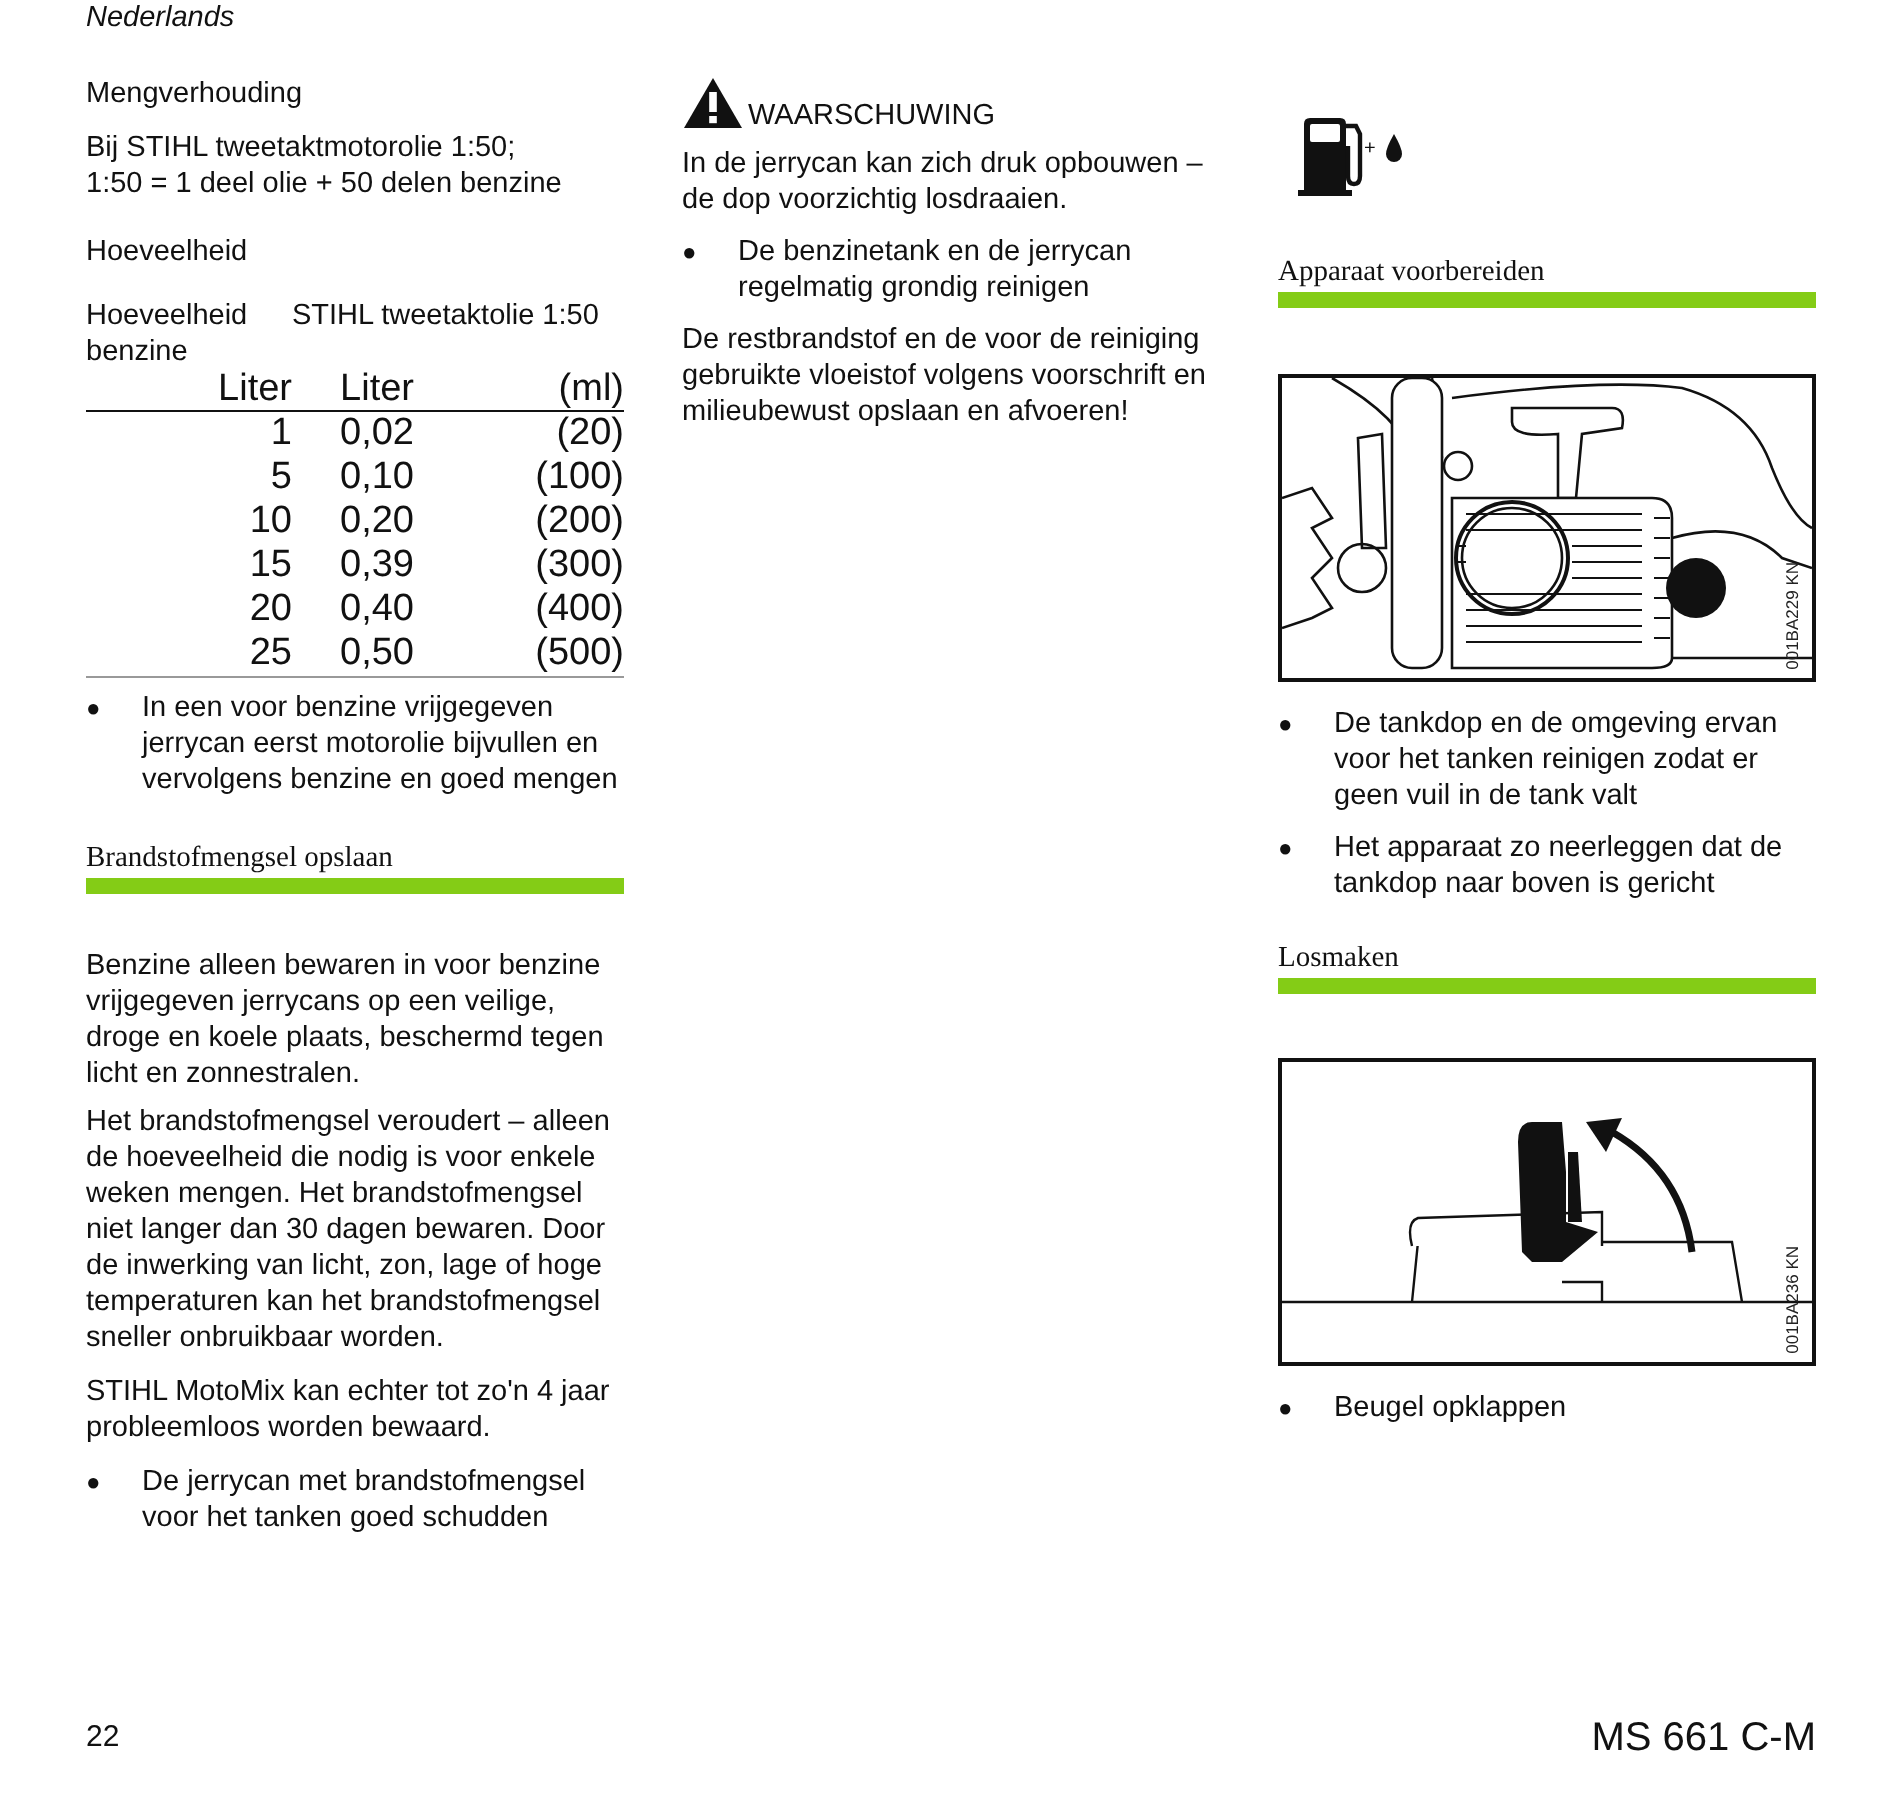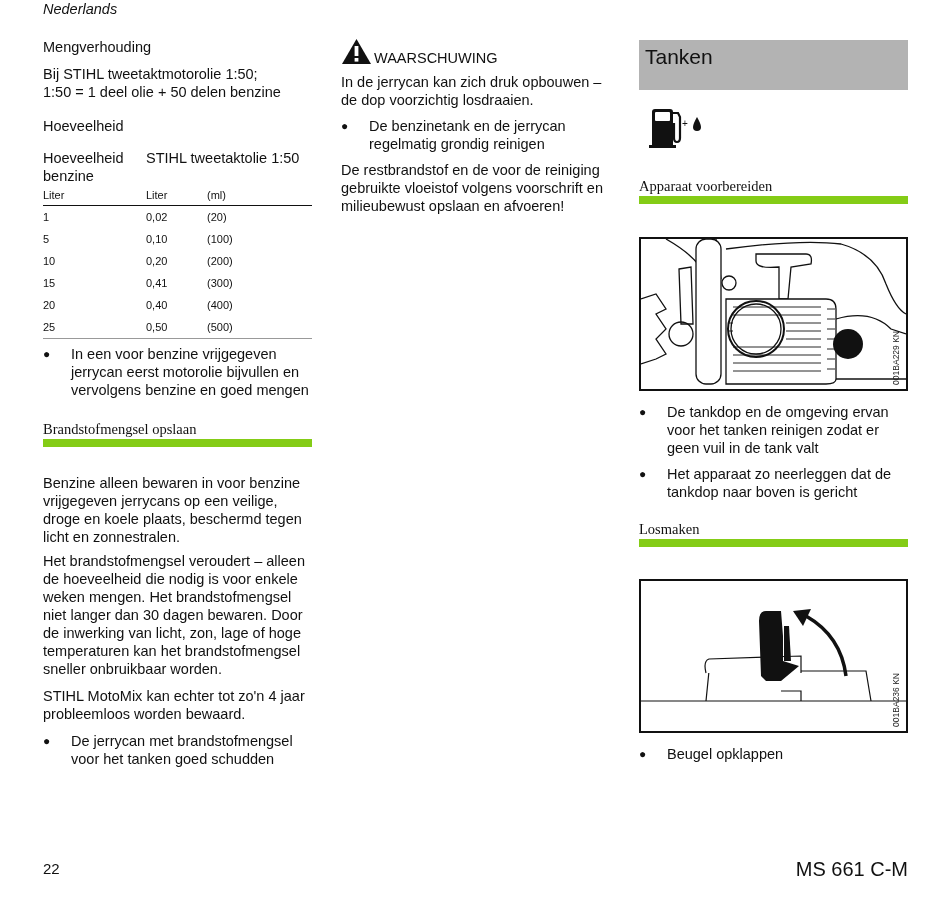--- a/index.html
+++ b/index.html
@@ -8,21 +8,21 @@
   .abs { position:absolute; }
   .lang { left:43px; top:0px; font-style:italic; font-size:14.5px; }
   .col1 { left:43px; top:38px; width:269px; }
   .col2 { left:341px; top:38px; width:270px; }
   .col3 { left:639px; top:40px; width:269px; }
   h3 { font-weight:normal; font-size:14.5px; margin:0; }
   p { margin:0; }
   .ul-head { border-bottom:8px solid #84cc16; padding-bottom:1px;font-family:Liberation Serif, serif; }
   .bullet { display:flex; }
   .bullet .dot { width:28px; flex:none; font-size:12px; line-height:18px; }
-  table.mix { border-collapse:collapse; width:269px; font-size:11px; }
+  table.mix { border-collapse:collapse; width:269px; font-size:19px;text-align:right; }
   table.mix td { padding:0; height:22px; vertical-align:middle; }
   table.mix td.c1 { width:103px; }
   table.mix td.c2 { width:61px; }
   table.mix tr.head td { border-bottom:1.5px solid #111; height:20px; }
   table.mix tr.last td { border-bottom:1.5px solid #999; }
   .warn-title { display:flex; align-items:flex-end; font-size:14.5px; }
   .tanken-box { background:#b3b3b3; height:50px; padding:4px 6px; box-sizing:border-box; font-size:21px; line-height:26px; }
   .figure { border:2px solid #111; box-sizing:border-box; position:relative; overflow:hidden; }
   .figcode { position:absolute; right:1px; bottom:4px; writing-mode:vertical-rl; transform:rotate(180deg); font-size:8.5px; color:#222; }
   .footer-left { left:43px; top:860px; font-size:15px; }
@@ -59,21 +59,21 @@
           <td class="c2">0,10</td>
           <td>(100)</td>
         </tr>
     <tr>
           <td class="c1">10</td>
           <td class="c2">0,20</td>
           <td>(200)</td>
         </tr>
     <tr>
           <td class="c1">15</td>
-          <td class="c2">0,41</td>
+          <td class="c2">0,39</td>
           <td>(300)</td>
         </tr>
     <tr>
           <td class="c1">20</td>
           <td class="c2">0,40</td>
           <td>(400)</td>
         </tr>
     <tr class="last">
           <td class="c1">25</td>
           <td class="c2">0,50</td>
@@ -106,23 +106,20 @@
   </div>
   <p style="margin-top:8px">In de jerrycan kan zich druk opbouwen – de dop voorzichtig losdraaien.</p>
   <div class="bullet" style="margin-top:8px">
     <span class="dot">●</span>
     <span>De benzinetank en de jerrycan regelmatig grondig reinigen</span>
   </div>
   <p style="margin-top:8px">De restbrandstof en de voor de reiniging gebruikte vloeistof volgens voorschrift en milieubewust opslaan en afvoeren!</p>
 </div>
 
 <div class="abs col3">
-  <div class="tanken-box">
-    <span>Tanken</span>
-  </div>
   <div style="margin-top:19px; margin-left:10px; height:40px">
     <svg width="60" height="40" viewBox="0 0 60 40">
       <path d="M3 3 Q3 0 6 0 L21 0 Q24 0 24 3 L24 36 L27 36 L27 39 L0 39 L0 36 L3 36 Z" fill="#111"></path>
       <rect x="6" y="3" width="15" height="9" rx="1" fill="#fff"></rect>
       <path d="M24 4 L29 4 L31 8 L31 29 Q31 33 28 33 Q25 33 25 29 L25 14" stroke="#111" stroke-width="2.2" fill="none"></path>
       <text x="33" y="18" font-size="10" font-family="Liberation Sans, sans-serif" fill="#111">+</text>
       <path d="M48 8 Q52 15 52 18 A4 4 0 0 1 44 18 Q44 15 48 8 Z" fill="#111"></path>
     </svg>
   </div>
   <h3 class="ul-head" style="margin-top:28px">Apparaat voorbereiden</h3>

